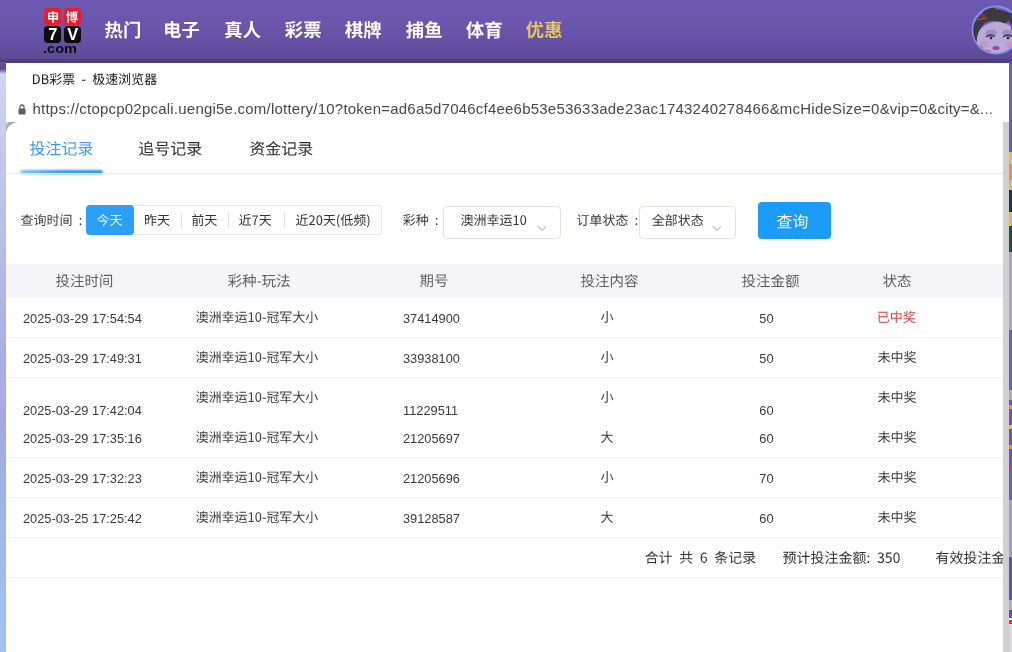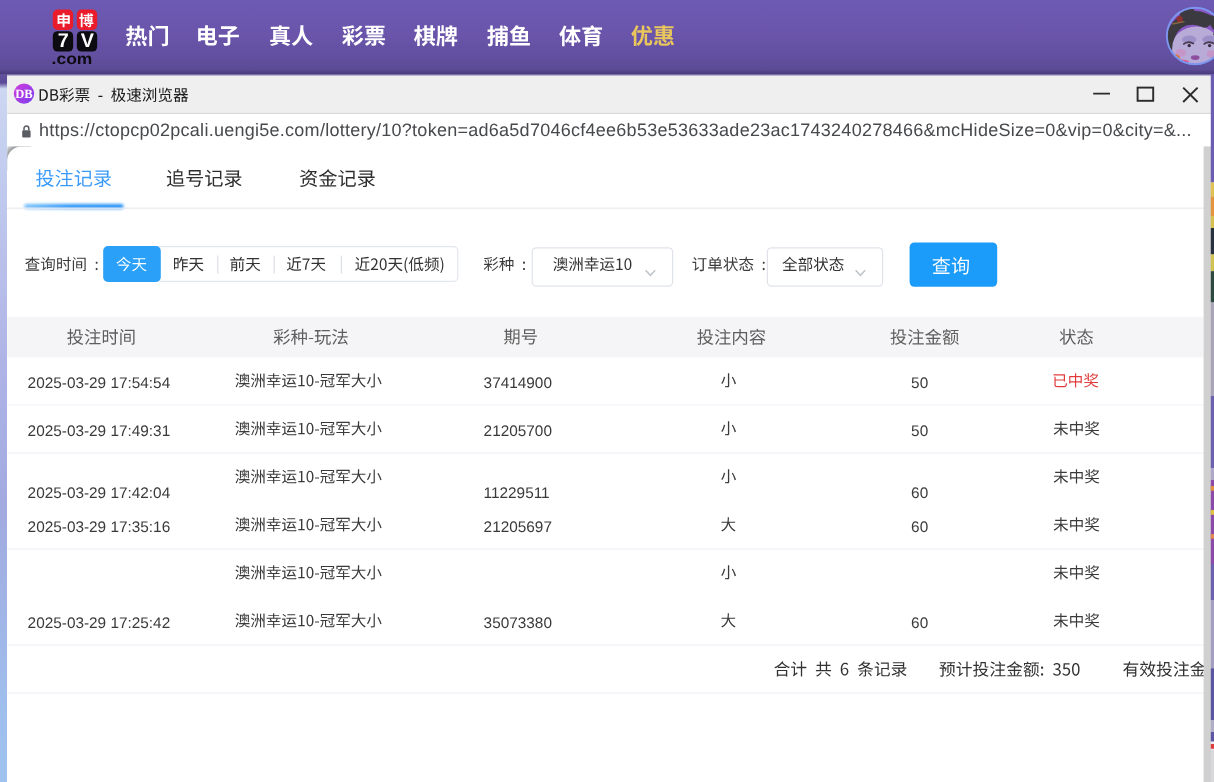--- a/index.html
+++ b/index.html
@@ -95,38 +95,20 @@
         <path d="M30 50 Q40 44 50 47 L50 50 Z" fill="#e8517d"></path>
         <circle cx="9" cy="44" r="2.6" fill="none" stroke="#e07828" stroke-width="1.8"></circle>
         <circle cx="45" cy="47" r="3.2" fill="none" stroke="#e07828" stroke-width="2"></circle>
       </g>
       <circle cx="25" cy="25" r="23.6" fill="none" stroke="#7c95ee" stroke-width="1.6"></circle>
     </svg>
   </div>
 
   <div id="win" class="abs">
     <div id="wintop" class="abs"></div>
-    <div id="titlebar" class="abs">
-      <svg class="abs" style="left:5px; top:5.5px;" width="18" height="18" viewBox="0 0 18 18">
-        <defs>
-          <linearGradient id="fv" x1="0" y1="0" x2="1" y2="1">
-          <stop offset="0" stop-color="#d13ddc"></stop>
-            <stop offset="1" stop-color="#7a3df0"></stop>
-        </linearGradient>
-        </defs>
-        <circle cx="9" cy="9" r="8.5" fill="url(#fv)"></circle>
-        <text x="9" y="12.6" font-family="Liberation Serif,serif" font-size="10.5" font-weight="bold" fill="#fff" text-anchor="middle">DB</text>
-      </svg>
-      <svg class="abs" style="left:903px; top:8px;" width="100" height="16" viewBox="0 0 100 16">
-        <line x1="2" y1="7" x2="16" y2="7" stroke="#2b2b2b" stroke-width="1.6"></line>
-        <rect x="39" y="2" width="13" height="11" fill="none" stroke="#2b2b2b" stroke-width="1.6"></rect>
-        <line x1="77" y1="2" x2="89" y2="14" stroke="#2b2b2b" stroke-width="1.6"></line>
-        <line x1="89" y1="2" x2="77" y2="14" stroke="#2b2b2b" stroke-width="1.6"></line>
-      </svg>
-    </div>
     <div id="urlbar" class="abs">
       <svg class="abs" style="left:11.5px; top:9px;" width="8" height="11" viewBox="0 0 8 11">
         <rect x="0.5" y="4.6" width="7" height="6" rx="1" fill="#5a5d62"></rect>
         <path d="M2 4.6 V3 a2 2 0 0 1 4 0 V4.6" fill="none" stroke="#5a5d62" stroke-width="1.3"></path>
       </svg>
       <div id="urltext" class="abs">https://ctopcp02pcali.uengi5e.com/lottery/10?token=ad6a5d7046cf4ee6b53e53633ade23ac1743240278466&amp;mcHideSize=0&amp;vip=0&amp;city=&amp;...</div>
     </div>
 
     <div id="content" class="abs">
       <div id="wedge" class="abs"></div>
@@ -154,36 +136,41 @@
 
         <div id="thead" class="abs"></div>
 
         <div class="row" style="top:176px;">
           <div class="c c1">2025-03-29 17:54:54</div>
           <div class="c c3">37414900</div>
           <div class="c c5">50</div>
         </div>
         <div class="row" style="top:216px;">
           <div class="c c1">2025-03-29 17:49:31</div>
-          <div class="c c3">21205700</div>
+          <div class="c c3">33938100</div>
           <div class="c c5">50</div>
         </div>
         <div class="row" style="top:268px;">
           <div class="c c1">2025-03-29 17:42:04</div>
           <div class="c c3">11229511</div>
           <div class="c c5">60</div>
         </div>
         <div class="row" style="top:296px;">
           <div class="c c1">2025-03-29 17:35:16</div>
           <div class="c c3">21205697</div>
           <div class="c c5">60</div>
         </div>
+        <div class="row" style="top:336px;">
+          <div class="c c1">2025-03-29 17:32:23</div>
+          <div class="c c3">21205696</div>
+          <div class="c c5">70</div>
+        </div>
         <div class="row" style="top:376px;">
-          <div class="c c1">2025-03-29 17:25:42</div>
-          <div class="c c3">35073380</div>
+          <div class="c c1">2025-03-25 17:25:42</div>
+          <div class="c c3">39128587</div>
           <div class="c c5">60</div>
         </div>
 
         <div id="tfoot" class="abs"></div>
       </div>
     </div>
 
     <div id="sbar" class="abs"></div>
   </div>
 

